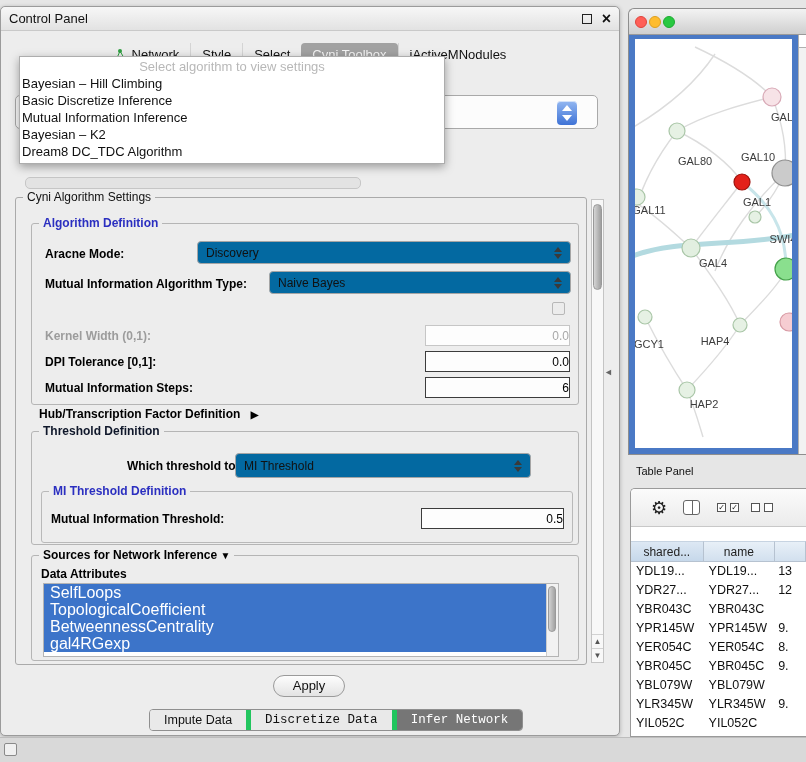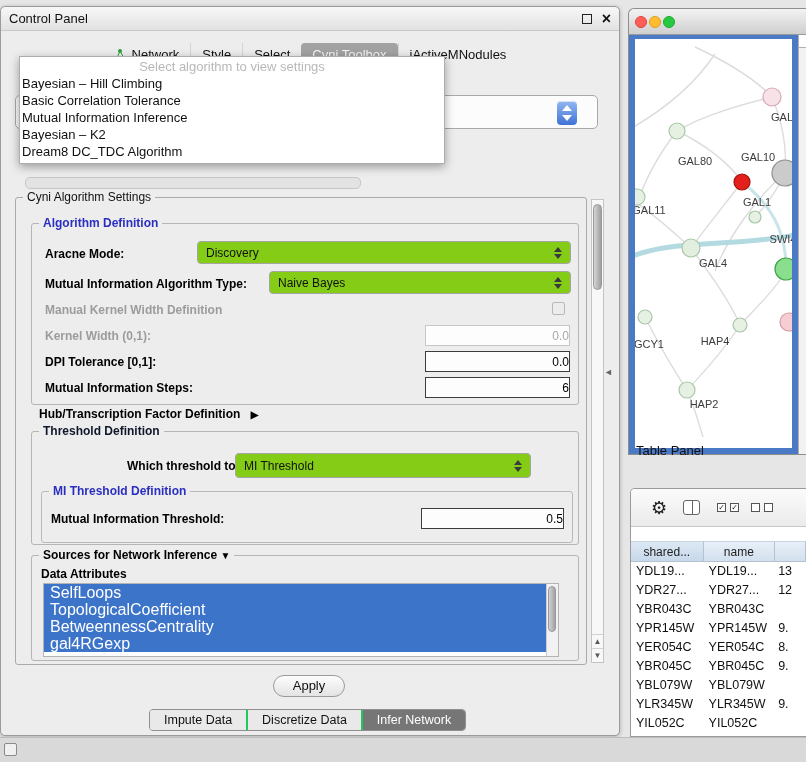--- a/index.html
+++ b/index.html
@@ -48,21 +48,21 @@
   .popup-item.bold { font-weight:bold; }
   
   .groupbox { position:absolute; border:1px solid #aaa; border-radius:3px; }
   .legend { position:absolute; background:#ededed; padding:0 4px; font-size:12px; z-index:3; white-space:nowrap; }
   .legend.blue { color:#2b2fc0; font-weight:bold; }
   .legend.green { color:#0f172a; font-weight:bold; }
   .legend.black-bold { color:#000; font-weight:bold; }
   .flabel { position:absolute; font-size:12px; font-weight:bold; color:#000; white-space:nowrap; }
   .flabel.disabled { color:#9c9c9c; }
   
-  .combo { position:absolute; background:#84cc16; border:1px solid #a5a5a5; border-radius:4px; font-size:12px; padding-left:8px; display:flex; align-items:center; }
+  .combo { position:absolute; background:#0369a1; border:1px solid #a5a5a5; border-radius:4px; font-size:12px; padding-left:8px; display:flex; align-items:center; }
   .combo-arrows { position:absolute; right:7px; top:50%; width:9px; height:14px; transform:translateY(-50%); }
   .combo-arrows::before { content:""; position:absolute; left:0; top:1px; border-left:4.5px solid transparent; border-right:4.5px solid transparent; border-bottom:5px solid #3a3a3a; }
   .combo-arrows::after  { content:""; position:absolute; left:0; bottom:1px; border-left:4.5px solid transparent; border-right:4.5px solid transparent; border-top:5px solid #3a3a3a; }
   
   .tbox { position:absolute; font-family:"Liberation Sans",sans-serif; font-size:12px; text-align:right; background:#fdfdfd; }
   .tbox.strong { border:1.5px solid #3c3c3c; color:#000; }
   .tbox.dim { border:1px solid #c6c6c6; color:#a8a8a8; }
   .checkbox-dis { position:absolute; width:13px; height:13px; border:1px solid #b8b8b8; background:#ececec; border-radius:2px; }
   .tri { font-size:10px; }
   
@@ -72,37 +72,37 @@
   .attr-thumb { position:absolute; left:1px; top:2px; width:8px; height:46px; border-radius:4px; background:linear-gradient(90deg,#d2d2d2,#a2a2a2); border:1px solid #9a9a9a; }
   
   .set-scroll { position:absolute; left:590px; top:192px; width:13px; height:464px; background:#f8f8f8; border:1px solid #c4c4c4; }
   .set-thumb { position:absolute; left:1px; top:4px; width:9px; height:86px; border-radius:5px; background:linear-gradient(90deg,#d5d5d5,#9f9f9f); border:1px solid #999; }
   .set-arrow { position:absolute; left:0; width:11px; height:14px; text-align:center; font-size:8px; line-height:14px; color:#555; border-top:1px solid #d2d2d2; }
   
   .apply-btn { position:absolute; left:272px; top:668px; width:72px; height:22px; border:1px solid #9a9a9a; border-radius:11px;
     background:linear-gradient(#fdfdfd,#e3e3e3); font-size:13px; text-align:center; line-height:20px; }
   .bottom-tabs { position:absolute; left:148px; top:702px; height:22px; display:flex; border:1px solid #8f8f8f; border-radius:4px; overflow:hidden; }
   .btab { font-size:12.5px; line-height:20px; text-align:center; background:#e9e9e9; padding:0 14px; }
-  .btab + .btab { border-left:2px solid #22c55e; }
+  .btab + .btab { border-left:5px solid #22c55e;font-family:Liberation Mono, monospace; }
   .btab.active { background:#767676; color:#fff; }
   .collapse-arrow { position:absolute; left:603px; top:360px; font-size:9px; color:#666; }
   
   .net-window { position:absolute; left:628px; top:8px; width:178px; height:447px; border:1px solid #8e8e8e; border-right:none; border-radius:6px 0 0 0; }
   .net-titlebar { position:absolute; left:0; top:0; right:0; height:26px; background:linear-gradient(#f3f3f3,#cfcfcf); border-bottom:1px solid #9a9a9a; border-radius:6px 0 0 0; }
   .tl { position:absolute; top:7px; width:12px; height:12px; border-radius:50%; }
   .tl.red { left:6px; background:#ff5f57; border:1px solid #df443c; }
   .tl.yellow { left:20px; background:#febc2e; border:1px solid #dd9f20; }
   .tl.green { left:34px; background:#28c840; border:1px solid #1daa32; }
   .net-content { position:absolute; left:0; top:26px; right:0; bottom:0; background:#4a79c5; }
   .net-canvas { position:absolute; left:6px; top:4px; width:157px; height:409px; background:#fff; overflow:hidden; }
   .net-svg text { font:11px "Liberation Sans", sans-serif; fill:#3c3c3c; }
   .net-scroll { position:absolute; left:169px; top:0; bottom:0; width:9px; background:#f2f2f2; border-left:1px solid #b0b0b0; }
   .net-scroll-btn { height:13px; background:#fff; border-bottom:1px solid #b0b0b0; }
   
-  .table-panel-title { position:absolute; left:636px; top:443px; font-size:13px; }
+  .table-panel-title { position:absolute; left:636px; top:465px; font-size:11px; }
   .table-window { position:absolute; left:630px; top:488px; width:176px; height:249px; background:#fff; border:1px solid #9a9a9a; border-right:none; border-radius:5px 0 0 0; overflow:hidden; }
   .tw-toolbar { position:absolute; left:0; top:0; right:0; height:38px; background:linear-gradient(#fbfbfb,#ebebeb); border-bottom:1px solid #c8c8c8; }
   .gear { position:absolute; left:20px; top:8px; font-size:18px; color:#222; }
   .split-box { position:absolute; left:52px; top:11px; width:17px; height:15px; border:1.5px solid #666; border-radius:3px; background:#fff; }
   .split-box::after { content:""; position:absolute; left:50%; top:0; bottom:0; width:1.5px; background:#666; }
   .cb-pair { position:absolute; top:14px; display:flex; gap:4px; }
   .cb { width:9px; height:9px; border:1px solid #555; background:#fff; font-size:8px; line-height:8px; text-align:center; color:#222; }
   
   .tbl-header { position:absolute; left:0; top:52px; right:0; height:21px; display:flex; }
   .th { background:linear-gradient(#e8f0f8,#d2e0ee); border-right:1px solid #b6c2d0; border-bottom:1px solid #b6c2d0; border-top:1px solid #c7d4e2;
@@ -155,21 +155,21 @@
   </div>
 
   <div class="algo-combo-frag">
     <span class="frag-stepper"></span>
   </div>
   <div class="obscured-frag"></div>
 
   <div class="algo-popup">
     <div class="popup-placeholder">Select algorithm to view settings</div>
     <div class="popup-item">Bayesian – Hill Climbing</div>
-    <div class="popup-item">Basic Correlation Tolerance</div>
+    <div class="popup-item">Basic Discretize Inference</div>
     <div class="popup-item">Mutual Information Inference</div>
     <div class="popup-item">Bayesian – K2</div>
     <div class="popup-item">Dream8 DC_TDC Algorithm</div>
   </div>
 
   <div class="groupbox" style="left:14px; top:190px; width:572px; height:468px;"></div>
   <div class="legend" style="left:22px; top:183px;">Cyni Algorithm Settings</div>
 
   <div class="groupbox" style="left:30px; top:216px; width:548px; height:182px; border-color:#b5b5b5;"></div>
   <div class="legend blue" style="left:38px; top:209px;">Algorithm Definition</div>
@@ -179,21 +179,20 @@
     <span>Discovery</span>
     <span class="combo-arrows"></span>
   </div>
 
   <div class="flabel" style="left:44px; top:270px;">Mutual Information Algorithm Type:</div>
   <div class="combo" style="left:268px; top:264px; width:302px; height:23px;">
     <span>Naive Bayes</span>
     <span class="combo-arrows"></span>
   </div>
 
-  <div class="flabel disabled" style="left:44px; top:296px;">Manual Kernel Width Definition</div>
   <div class="checkbox-dis" style="left:551px; top:295px;"></div>
 
   <div class="flabel disabled" style="left:44px; top:322px;">Kernel Width (0,1):</div>
   <input class="tbox dim" style="left: 424px; top: 318px; width: 145px; height: 21px;" readonly="" value="0.0">
 
   <div class="flabel" style="left:44px; top:348px;">DPI Tolerance [0,1]:</div>
   <input class="tbox strong" style="left: 424px; top: 344px; width: 145px; height: 21px;" value="0.0">
 
   <div class="flabel" style="left:44px; top:374px;">Mutual Information Steps:</div>
   <input class="tbox strong" style="left: 424px; top: 370px; width: 145px; height: 21px;" value="6">

